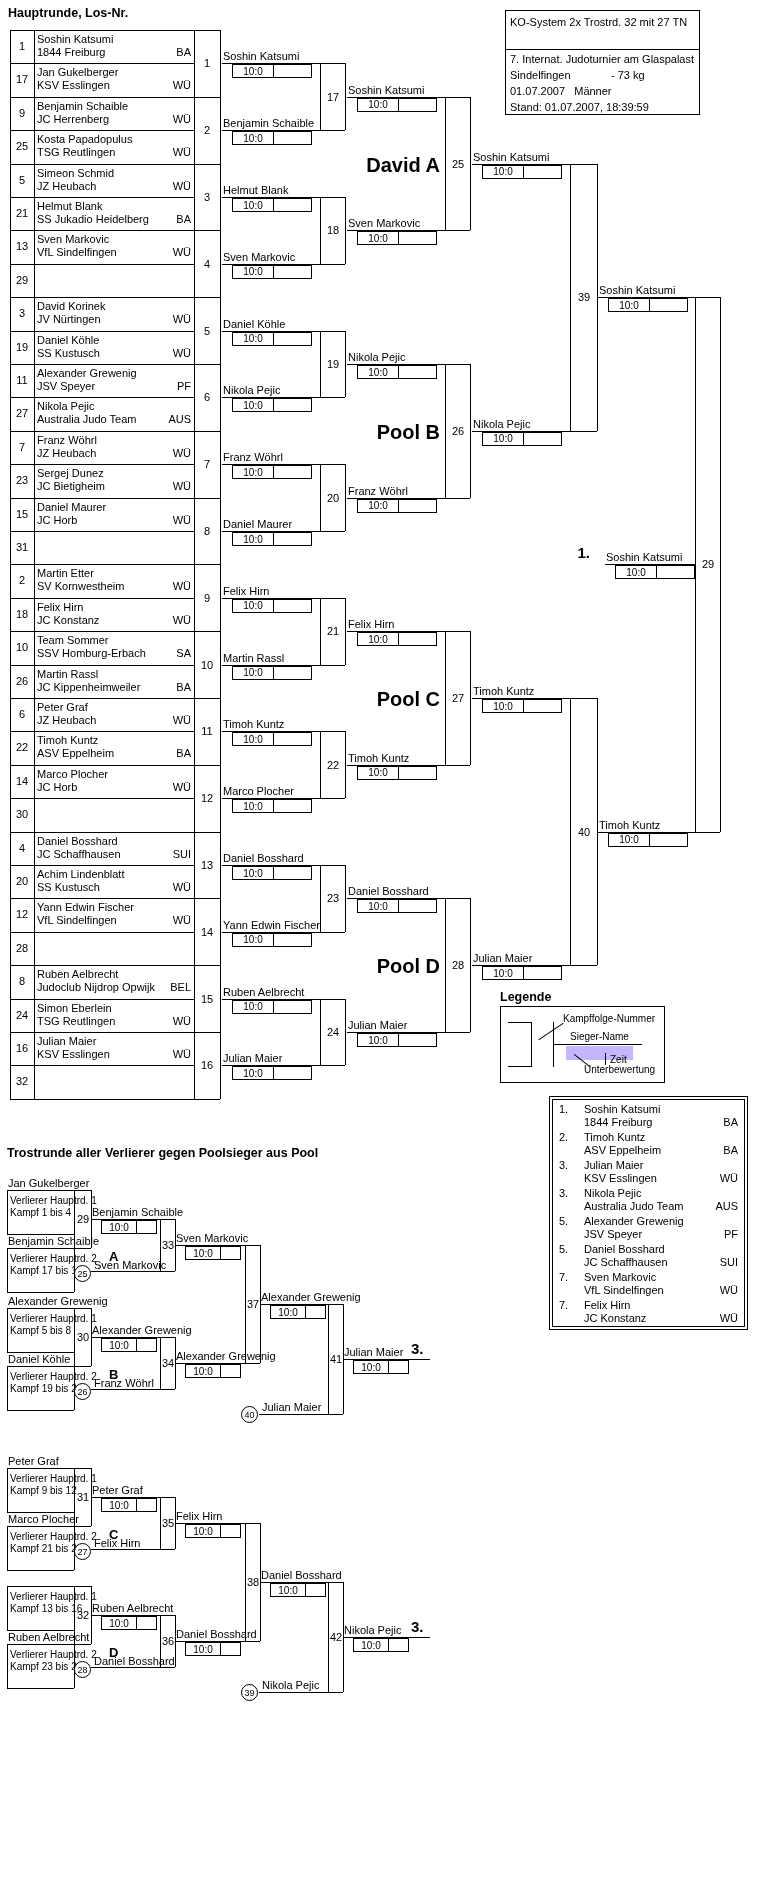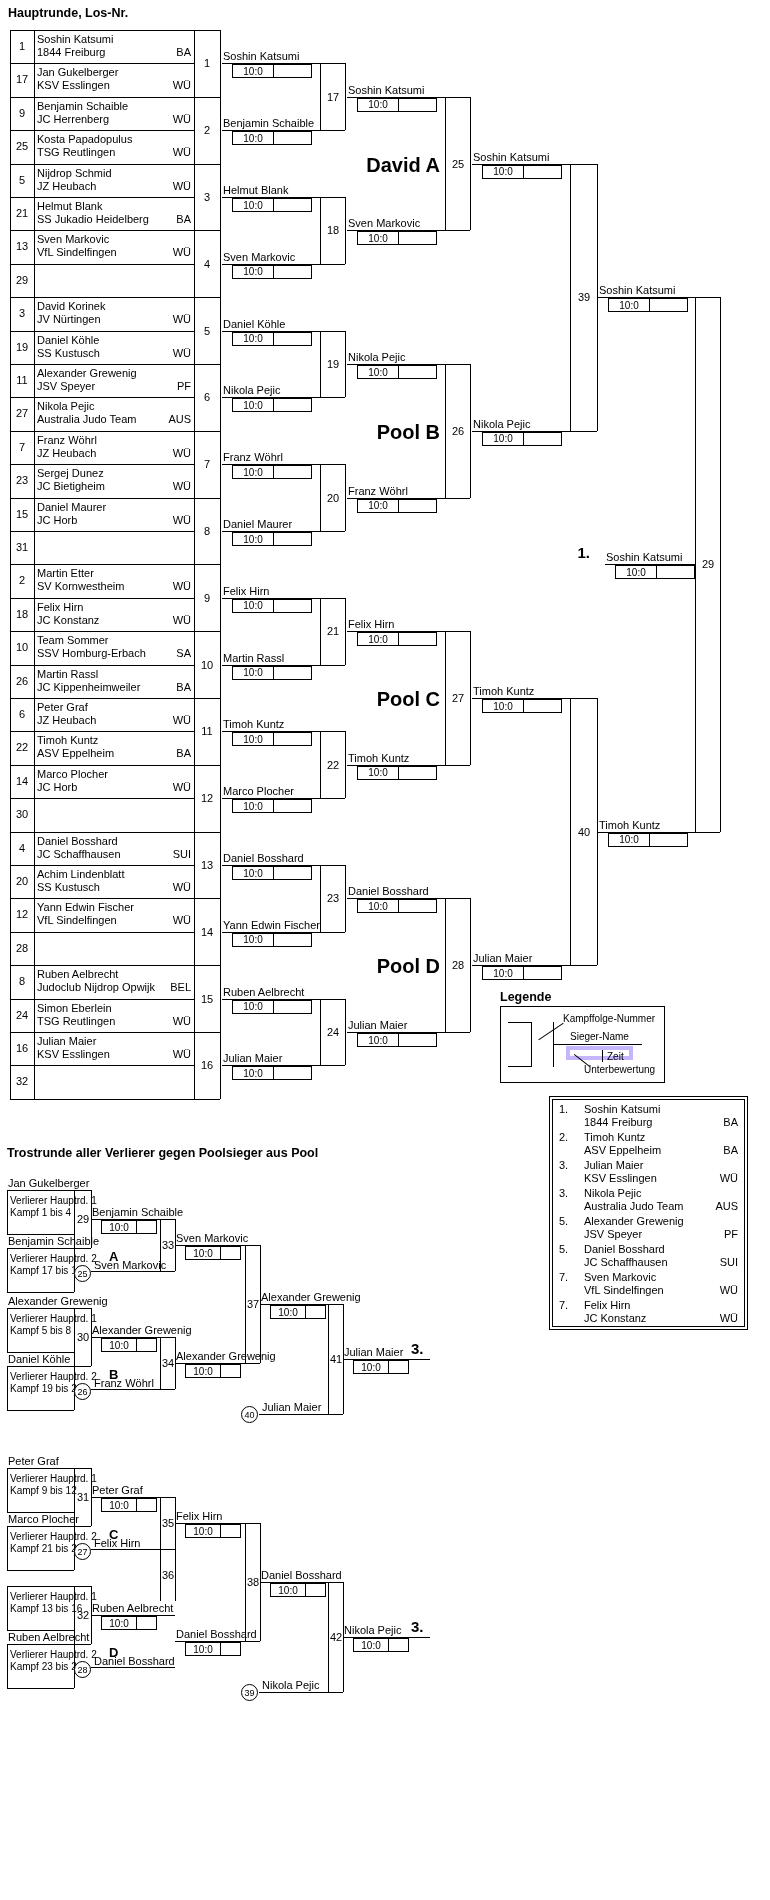--- a/index.html
+++ b/index.html
@@ -21,32 +21,41 @@
   .circle { border:1px solid #000; border-radius:50%; width:17px; height:17px; display:flex; align-items:center; justify-content:center; font-size:9px; background:#fff; }
 </style>
 </head>
 <body>
 
 <div id="canvas">
 
   <div class="abs title" style="left:8px;top:6px">Hauptrunde, Los-Nr.</div>
   <div class="abs title" style="left:7px;top:1146px">Trostrunde aller Verlierer gegen Poolsieger aus Pool</div>
 
+  <div class="abs" style="left:505px;top:10px;width:195px;height:105px;border:1px solid #000">
+    <div class="abs txt" style="left:4px;top:5px">KO-System 2x Trostrd. 32 mit 27 TN</div>
+    <div class="abs hl" style="left:0;top:38px;width:193px"></div>
+    <div class="abs txt" style="left:4px;top:42px">7. Internat. Judoturnier am Glaspalast</div>
+    <div class="abs txt" style="left:4px;top:58px">Sindelfingen</div>
+    <div class="abs txt" style="left:105px;top:58px">- 73 kg</div>
+    <div class="abs txt" style="left:4px;top:74px">01.07.2007   Männer</div>
+    <div class="abs txt" style="left:4px;top:90px">Stand: 01.07.2007, 18:39:59</div>
+  </div>
 
   <div class="abs title" style="left:500px;top:990px">Legende</div>
   <div class="abs" style="left:500px;top:1006px;width:165px;height:77px;border:1px solid #000"></div>
   <div class="abs hl" style="left:508px;top:1022px;width:23px"></div>
   <div class="abs hl" style="left:508px;top:1066px;width:23px"></div>
   <div class="abs vl" style="left:531px;top:1022px;height:45px"></div>
   <div class="abs vl" style="left:553px;top:1022px;height:45px"></div>
   <div class="abs hl" style="left:553px;top:1044px;width:89px"></div>
   <div class="abs hl" style="left:536px;top:1031px;width:30px;transform:rotate(-34deg)"></div>
   <div class="abs small" style="left:563px;top:1013px">Kampffolge-Nummer</div>
   <div class="abs small" style="left:570px;top:1031px">Sieger-Name</div>
-  <div class="abs" style="left:566px;top:1046px;width:67px;height:14px;border:4px solid #c4b5fd">
+  <div class="abs" style="left:566px;top:1046px;width:67px;height:14px;border:7px solid #c4b5fd">
     <div class="abs vl" style="left:32px;top:0;height:12px"></div>
     <div class="abs small" style="left:37px;top:1px">Zeit</div>
   </div>
   <div class="abs hl" style="left:572px;top:1060px;width:20px;transform:rotate(38deg)"></div>
   <div class="abs small" style="left:584px;top:1064px">Unterbewertung</div>
 
   <div class="abs" style="left:549px;top:1096px;width:199px;height:234px;border:1px solid #000"></div>
   <div class="abs" style="left:552px;top:1099px;width:193px;height:228px;border:1px solid #000"></div>
 
 
@@ -98,21 +107,21 @@
       <div class="abs txt right" style="left: 141px; top: 79.4px; width: 50px;">WÜ</div>
       <div class="abs txt ctr" style="left: 10px; top: 106.8px; width: 24px;">9</div>
       <div class="abs txt" style="left: 37px; top: 99.8px;">Benjamin Schaible</div>
       <div class="abs txt" style="left: 37px; top: 112.8px;">JC Herrenberg</div>
       <div class="abs txt right" style="left: 141px; top: 112.8px; width: 50px;">WÜ</div>
       <div class="abs txt ctr" style="left: 10px; top: 140.2px; width: 24px;">25</div>
       <div class="abs txt" style="left: 37px; top: 133.2px;">Kosta Papadopulus</div>
       <div class="abs txt" style="left: 37px; top: 146.2px;">TSG Reutlingen</div>
       <div class="abs txt right" style="left: 141px; top: 146.2px; width: 50px;">WÜ</div>
       <div class="abs txt ctr" style="left: 10px; top: 173.6px; width: 24px;">5</div>
-      <div class="abs txt" style="left: 37px; top: 166.6px;">Nijdrop Schmid</div>
+      <div class="abs txt" style="left: 37px; top: 166.6px;">Simeon Schmid</div>
       <div class="abs txt" style="left: 37px; top: 179.6px;">JZ Heubach</div>
       <div class="abs txt right" style="left: 141px; top: 179.6px; width: 50px;">WÜ</div>
       <div class="abs txt ctr" style="left: 10px; top: 207px; width: 24px;">21</div>
       <div class="abs txt" style="left: 37px; top: 200px;">Helmut Blank</div>
       <div class="abs txt" style="left: 37px; top: 213px;">SS Jukadio Heidelberg</div>
       <div class="abs txt right" style="left: 141px; top: 213px; width: 50px;">BA</div>
       <div class="abs txt ctr" style="left: 10px; top: 240.4px; width: 24px;">13</div>
       <div class="abs txt" style="left: 37px; top: 233.4px;">Sven Markovic</div>
       <div class="abs txt" style="left: 37px; top: 246.4px;">VfL Sindelfingen</div>
       <div class="abs txt right" style="left: 141px; top: 246.4px; width: 50px;">WÜ</div>
@@ -536,21 +545,21 @@
       <div class="abs hl" style="left: 91px; top: 1615px; width: 84px;"></div>
       <div class="abs txt" style="left: 92px; top: 1602px;">Ruben Aelbrecht</div>
       <div class="abs sbx" style="left: 101px; top: 1616px; width: 56px; height: 14px;">
         <div class="abs sc" style="left: 0px; top: 0px; width: 35px; height: 12px;">10:0</div>
         <div class="abs" style="left: 35px; top: 0px; width: 20px; height: 12px;"></div>
       </div>
       <div class="abs txt b" style="left: 109px; top: 1647px; font-size: 13px;">D</div>
       <div class="abs circle" style="left: 74px; top: 1661px;">28</div>
       <div class="abs txt" style="left: 94px; top: 1655px;">Daniel Bosshard</div>
       <div class="abs hl" style="left: 91px; top: 1667px; width: 84px;"></div>
-      <div class="abs mbox" style="left: 160px; top: 1549px; width: 16px; height: 52px;">36</div>
+      <div class="abs mbox" style="left: 160px; top: 1615px; width: 16px; height: 52px;">36</div>
       <div class="abs hl" style="left: 175px; top: 1641px; width: 85px;"></div>
       <div class="abs txt" style="left: 176px; top: 1628px;">Daniel Bosshard</div>
       <div class="abs sbx" style="left: 185px; top: 1642px; width: 56px; height: 14px;">
         <div class="abs sc" style="left: 0px; top: 0px; width: 35px; height: 12px;">10:0</div>
         <div class="abs" style="left: 35px; top: 0px; width: 20px; height: 12px;"></div>
       </div>
       <div class="abs mbox" style="left: 245px; top: 1245px; width: 16px; height: 118px;">37</div>
       <div class="abs hl" style="left: 260px; top: 1304px; width: 83px;"></div>
       <div class="abs txt" style="left: 261px; top: 1291px;">Alexander Grewenig</div>
       <div class="abs sbx" style="left: 270px; top: 1305px; width: 56px; height: 14px;">

